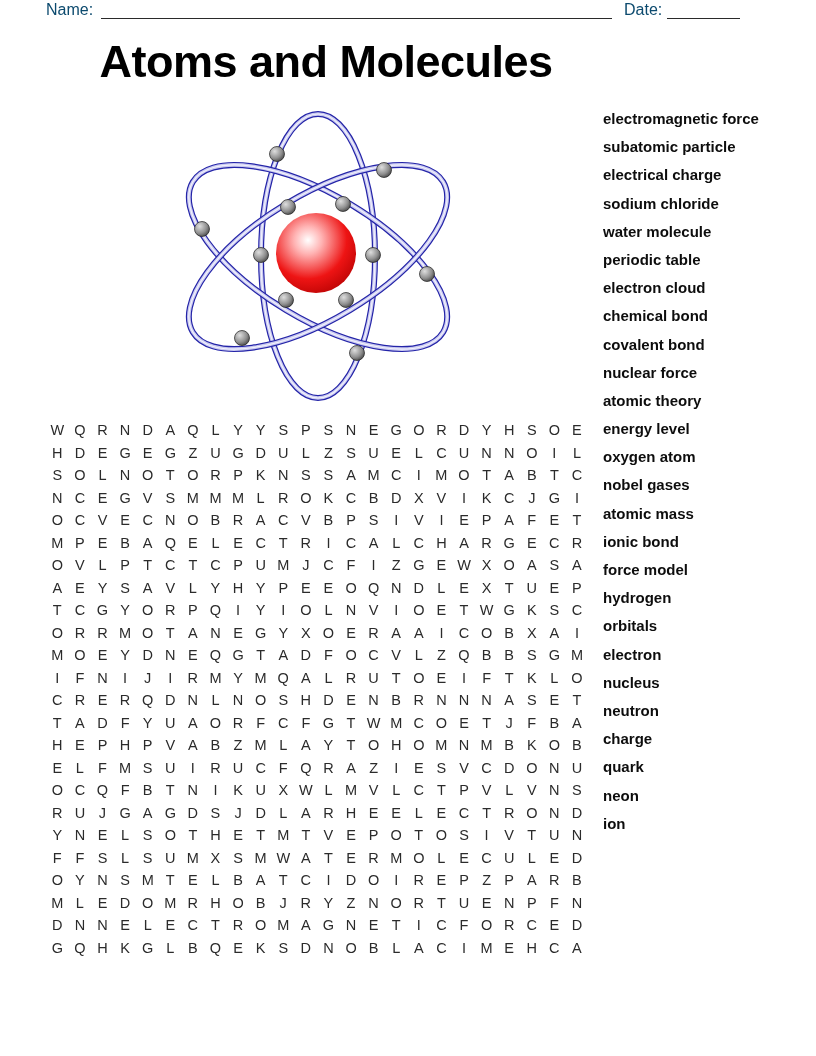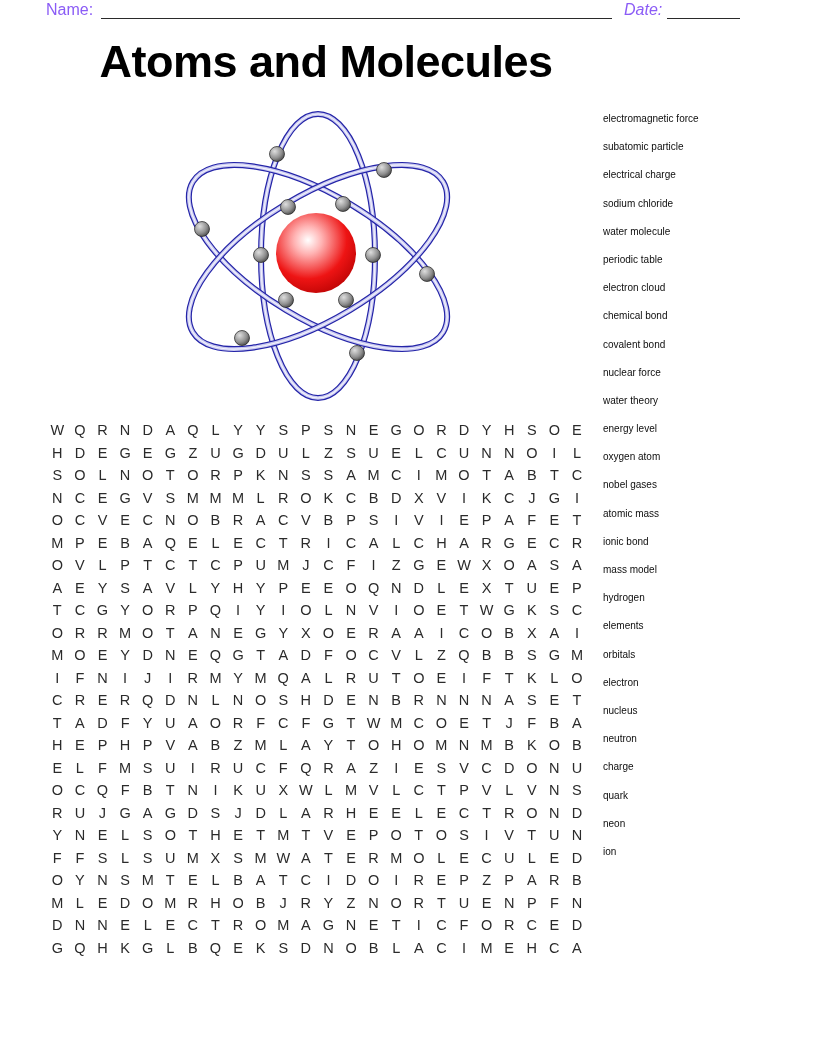--- a/index.html
+++ b/index.html
@@ -1,23 +1,23 @@
 <!DOCTYPE html>
 <html style="--orbit-dark: #2424a8; --orbit-light: #c9c9f0; --nucleus-red: #ee1414; --nucleus-dark: #b00000; --electron-gray: #8f8f8f;"><head>
 <meta charset="utf-8">
 <style>
   html,body{margin:0;padding:0;}
   body{
     width:816px;height:1056px;position:relative;background:#ffffff;
     font-family:"Liberation Sans", sans-serif;color:#111;overflow:hidden;
   }
   
-  .hdr-label{position:absolute;top:1px;font-size:16px;color:#8b5cf6;}
+  .hdr-label{position:absolute;top:1px;font-size:16px;color:#0c4a6e;}
   #name-label{left:46px;}
-  #date-label{left:624px;font-style:italic;}
+  #date-label{left:624px;}
   .blank-line{position:absolute;top:18px;border-bottom:1.6px solid #2a2a2a;height:0;}
   #name-line{left:101px;width:511px;}
   #date-line{left:667px;width:73px;}
   
   .title{
     position:absolute;left:0;top:36px;width:652px;text-align:center;
     font-size:45px;font-weight:600;letter-spacing:-0.5px;color:#000;
   }
   
   #atom-svg{position:absolute;left:180px;top:108px;}
@@ -33,21 +33,21 @@
     position:absolute;left:46px;top:419px;
     display:grid;grid-template-columns:repeat(24,22.6px);grid-auto-rows:22.5px;
   }
   .cell{
     display:flex;align-items:center;justify-content:center;
     font-size:14.5px;font-weight:500;color:#2b2b2b;
   }
   
   .words{position:absolute;left:603px;top:105px;}
   .word{
-    height:28.2px;line-height:28.2px;font-size:10px;color:#0d0d0d;white-space:nowrap;
+    height:28.2px;line-height:28.2px;font-size:15px;color:#0d0d0d;white-space:nowrap;font-weight:bold;
   }
 </style>
 </head>
 <body>
 
 <span id="name-label" class="hdr-label">Name:</span>
 <div id="name-line" class="blank-line"></div>
 <span id="date-label" class="hdr-label">Date:</span>
 <div id="date-line" class="blank-line"></div>
 
@@ -685,29 +685,28 @@
     <div class="word">electromagnetic force</div>
     <div class="word">subatomic particle</div>
     <div class="word">electrical charge</div>
     <div class="word">sodium chloride</div>
     <div class="word">water molecule</div>
     <div class="word">periodic table</div>
     <div class="word">electron cloud</div>
     <div class="word">chemical bond</div>
     <div class="word">covalent bond</div>
     <div class="word">nuclear force</div>
-    <div class="word">water theory</div>
+    <div class="word">atomic theory</div>
     <div class="word">energy level</div>
     <div class="word">oxygen atom</div>
     <div class="word">nobel gases</div>
     <div class="word">atomic mass</div>
     <div class="word">ionic bond</div>
-    <div class="word">mass model</div>
+    <div class="word">force model</div>
     <div class="word">hydrogen</div>
-    <div class="word">elements</div>
     <div class="word">orbitals</div>
     <div class="word">electron</div>
     <div class="word">nucleus</div>
     <div class="word">neutron</div>
     <div class="word">charge</div>
     <div class="word">quark</div>
     <div class="word">neon</div>
     <div class="word">ion</div>
   </div>
 

